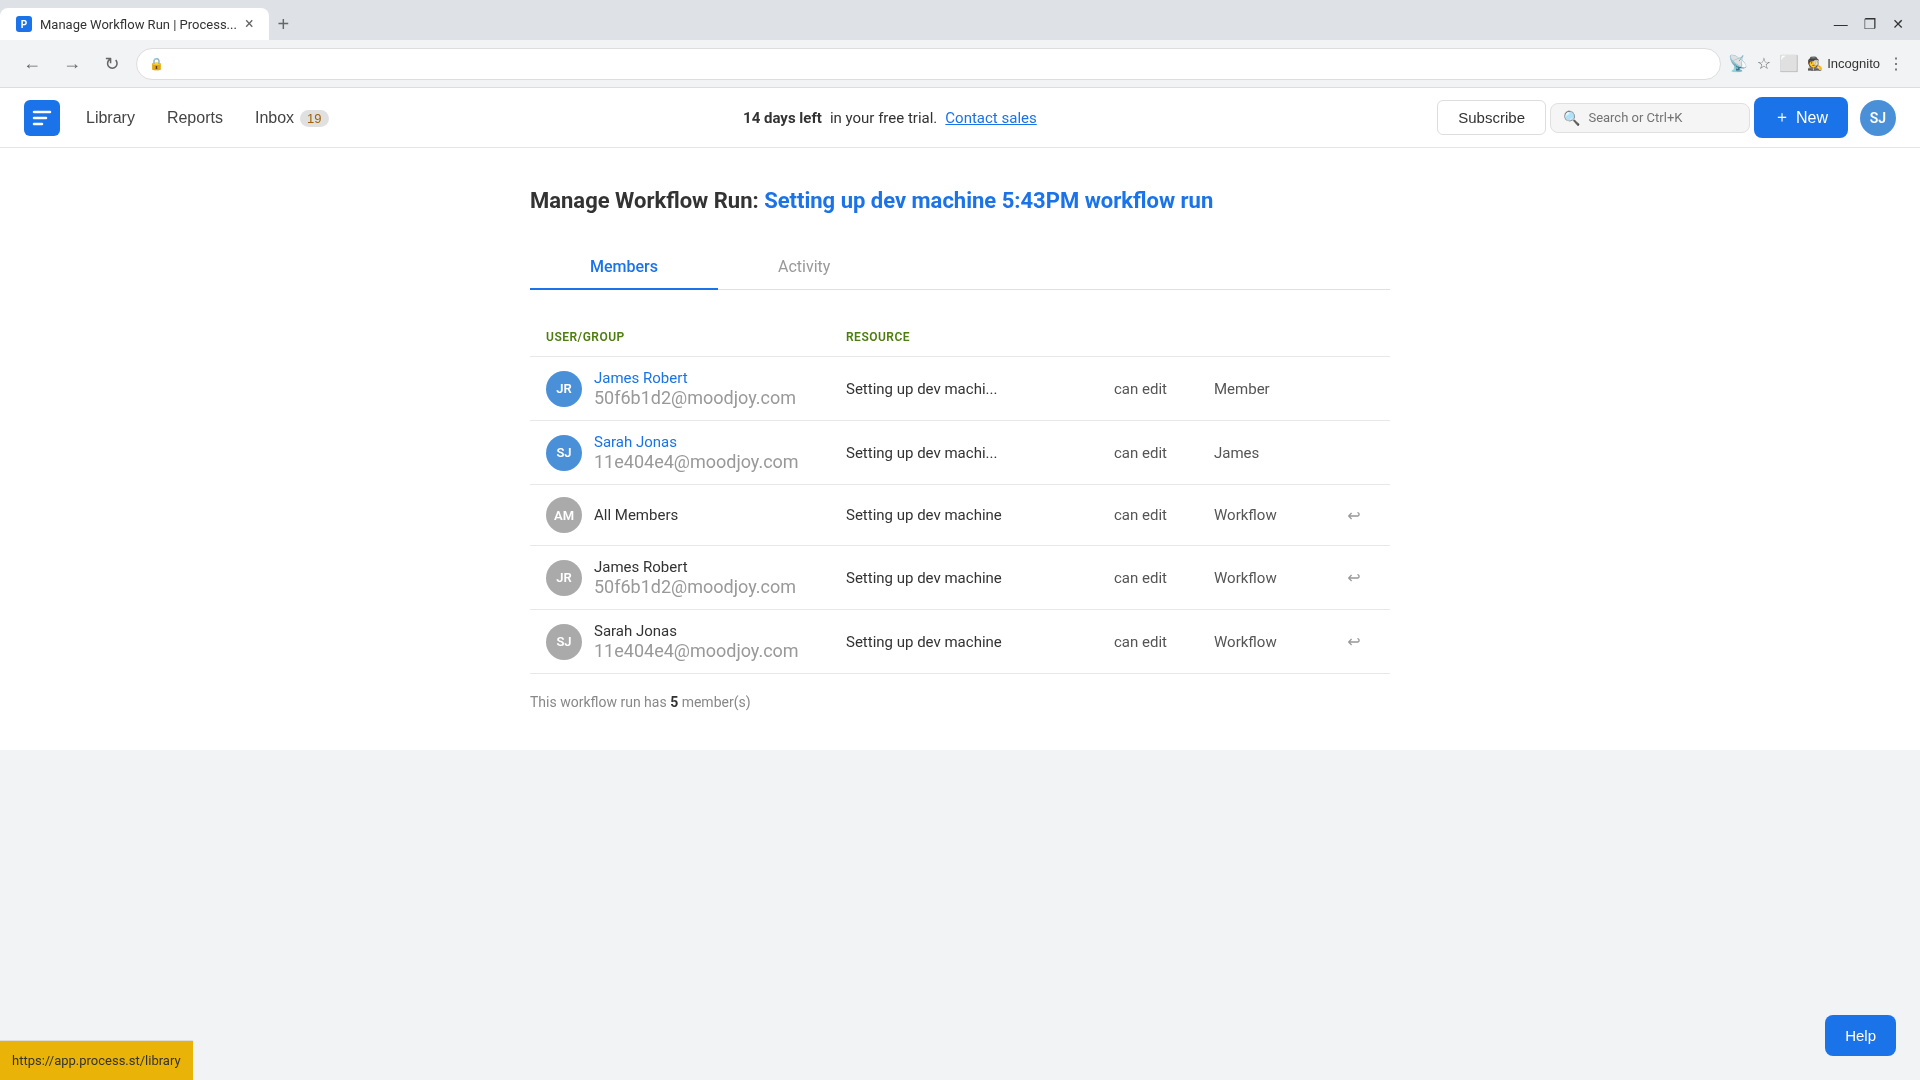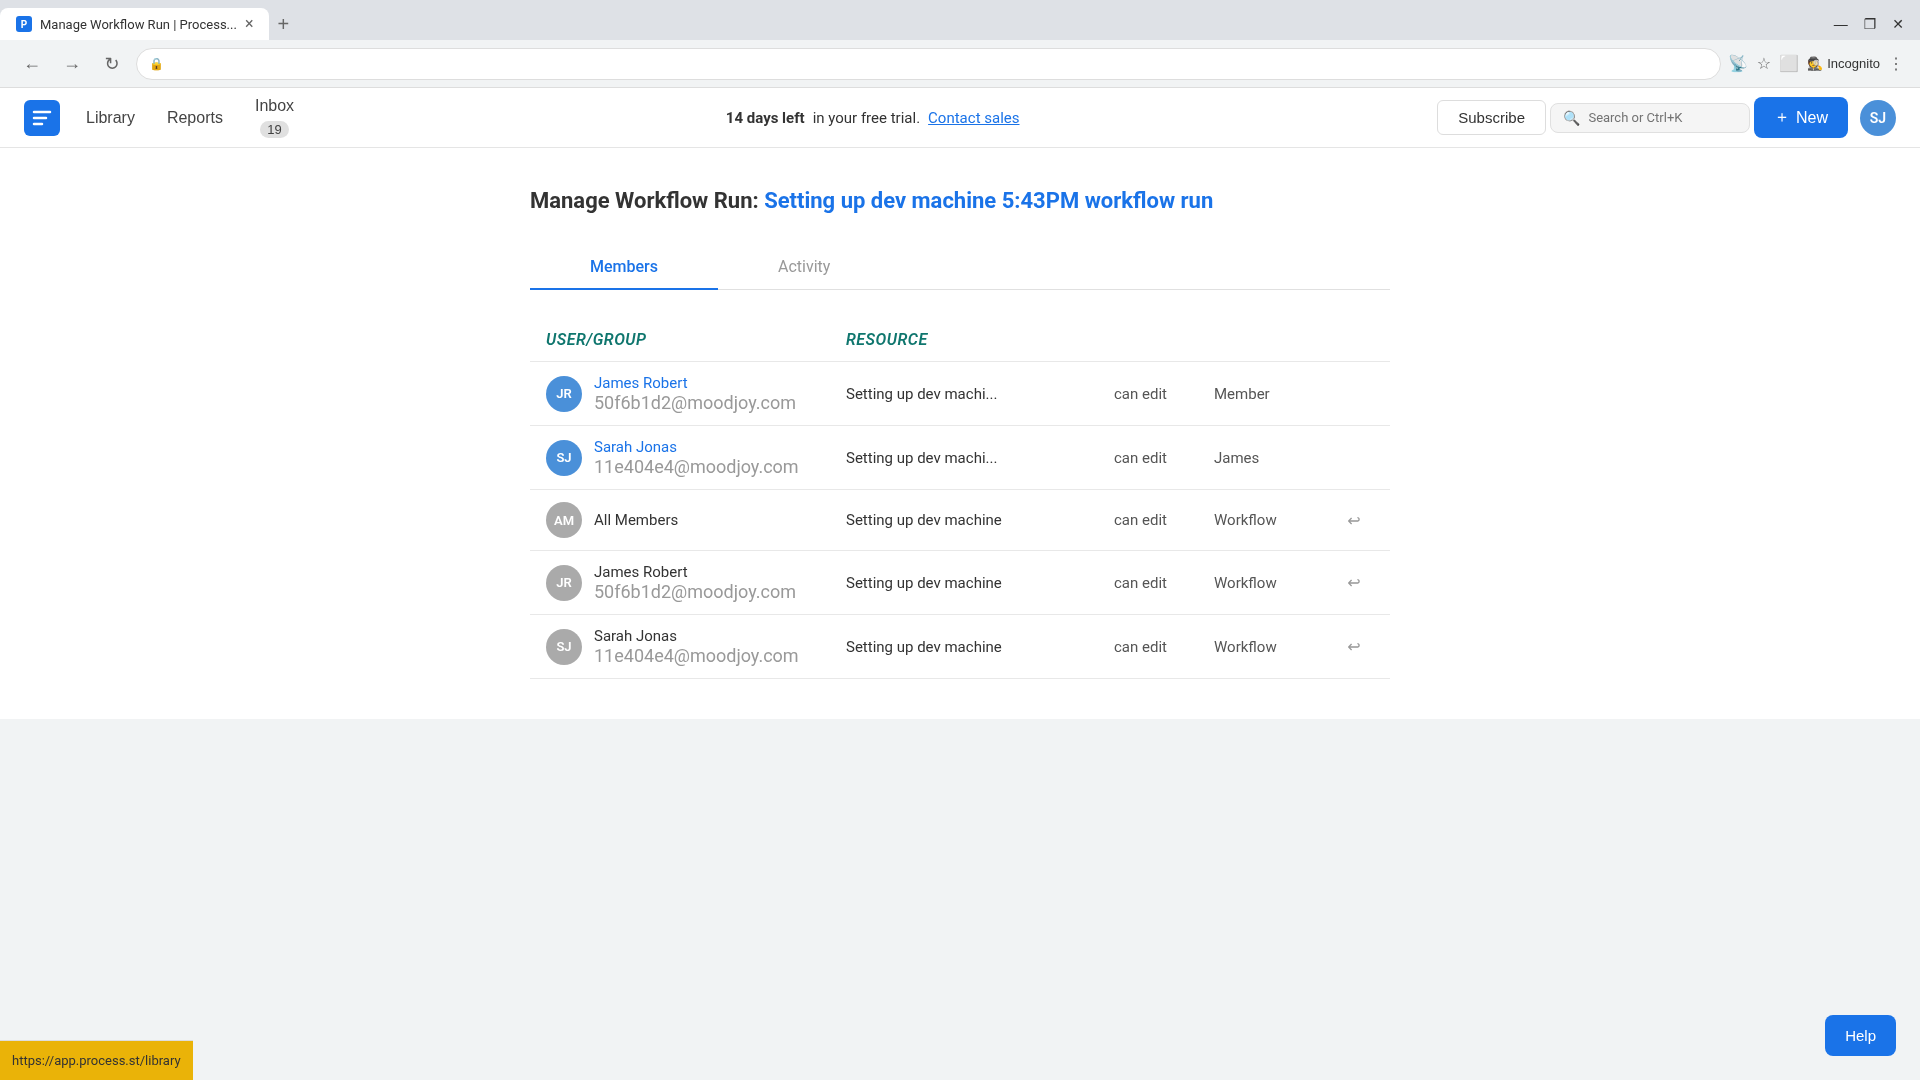--- a/index.html
+++ b/index.html
@@ -38,37 +38,37 @@
     .trial-bold { font-weight: 700; color: #333; }
     .trial-text { color: #333; }
     .contact-sales { color: #1a73e8; text-decoration: underline; cursor: pointer; }
     .subscribe-btn { padding: 8px 20px; border: 1px solid #ddd; border-radius: 6px; background: #fff; font-size: 15px; cursor: pointer; color: #333; }
     .search-box { display: flex; align-items: center; background: #f5f5f5; border: 1px solid #e0e0e0; border-radius: 8px; padding: 6px 12px; gap: 8px; width: 200px; cursor: pointer; }
     .search-placeholder { color: #737373; font-size: 13px; }
     .new-btn { display: flex; align-items: center; gap: 6px; background: #1a73e8; color: white; border: none; border-radius: 8px; padding: 10px 20px; font-size: 16px; font-weight: 500; cursor: pointer; }
     .avatar { width: 36px; height: 36px; background: #4a90d9; border-radius: 50%; display: flex; align-items: center; justify-content: center; color: white; font-weight: 600; font-size: 14px; cursor: pointer; margin-left: 8px; }
 
     
-    .inbox-link { display: flex; align-items: center; gap: 6px; flex-direction: column; }
-    .badge { background: #e0e0e0; border-radius: 10px; padding: 1px 7px; font-size: 13px; color: #404040; }
+    .inbox-link { display: flex; align-items: flex-end; gap: 6px; }
+    .badge { background: #e0e0e0; border-radius: 10px; padding: 1px 7px; font-size: 13px; color: #a16207; }
 
     
     .main-content { max-width: 900px; margin: 0 auto; padding: 40px 20px; }
     .page-title { font-size: 22px; color: #333; margin-bottom: 32px; }
     .page-title-link { color: #1a73e8; text-decoration: none; }
 
     
     .tabs { display: flex; border-bottom: 1px solid #e0e0e0; margin-bottom: 32px; }
     .tab-item { padding: 12px 60px; font-size: 16px; cursor: pointer; color: #999; border-bottom: 2px solid transparent; margin-bottom: -1px; }
     .tab-item.active { color: #1a73e8; border-bottom-color: #1a73e8; font-weight: 500; }
 
     
     .members-table { width: 100%; }
     .table-header { display: grid; grid-template-columns: 300px 1fr 100px 120px 40px; padding: 8px 16px; margin-bottom: 4px; }
-    .table-header-cell { font-size: 16px; font-weight: 600; color: #0f766e; letter-spacing: 0.5px; text-transform: uppercase; font-style: italic; }
+    .table-header-cell { font-size: 12px; font-weight: 600; color: #4d7c0f; letter-spacing: 0.5px; text-transform: uppercase; }
 
     .table-row { display: grid; grid-template-columns: 300px 1fr 100px 120px 40px; align-items: center; padding: 12px 16px; border-top: 1px solid #e8e8e8; }
     .table-row:last-child { border-bottom: 1px solid #e8e8e8; }
 
     .user-cell { display: flex; align-items: center; gap: 12px; }
     .user-avatar { width: 36px; height: 36px; border-radius: 50%; display: flex; align-items: center; justify-content: center; color: white; font-weight: 600; font-size: 13px; flex-shrink: 0; }
     .user-info { display: flex; flex-direction: column; }
     .user-name { font-size: 15px; color: #1a73e8; text-decoration: none; }
     .user-name-plain { font-size: 15px; color: #333; }
     .user-email { font-size: 18px; color: #999; }
@@ -253,20 +253,23 @@
       <div class="resource-cell">Setting up dev machine</div>
       <div class="permission-cell">can edit</div>
       <div class="role-cell">Workflow</div>
       <div class="action-cell">
                 <span class="revert-icon">↩</span>
               </div>
     </div>
           </div>
       </div>
 
+      <p class="members-count">
+        <span>This workflow run has </span><strong>5</strong><span> member(s)</span>
+      </p>
 
     </div>
 
     <button class="help-btn">Help</button>
 
   </div>
 
   <div class="status-bar">https://app.process.st/library</div>
 
 </div>

